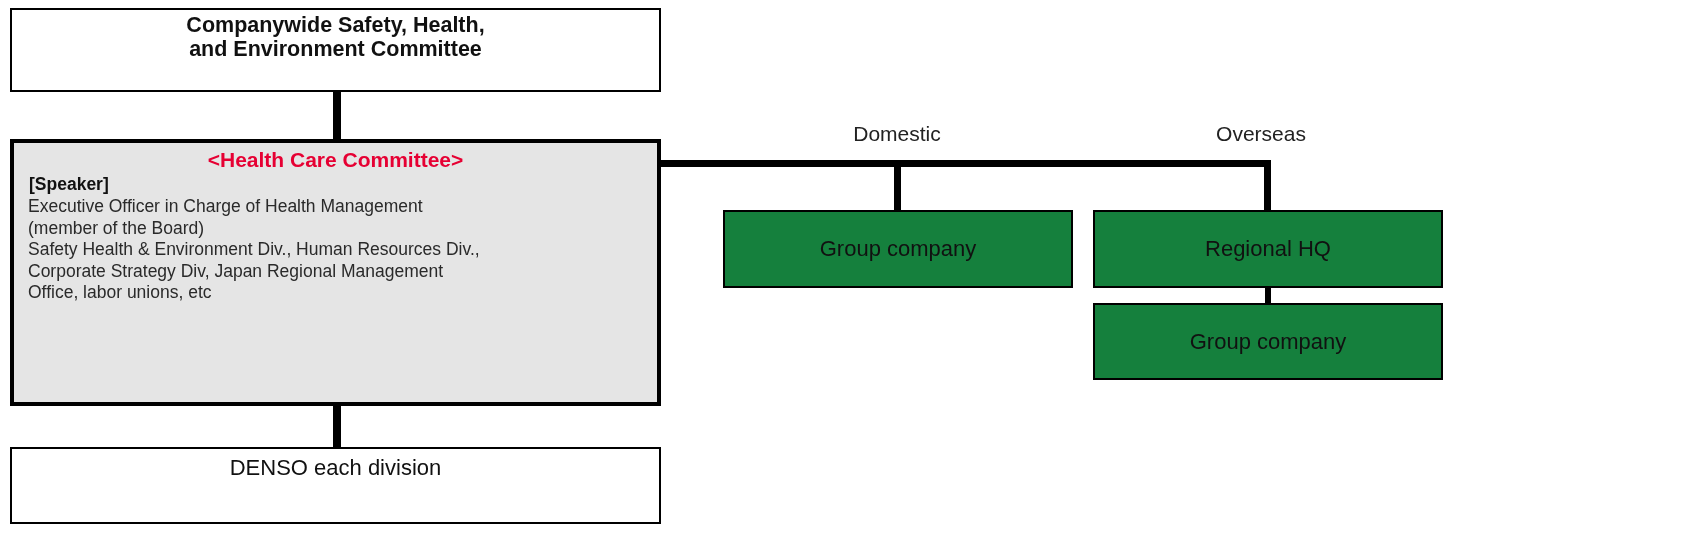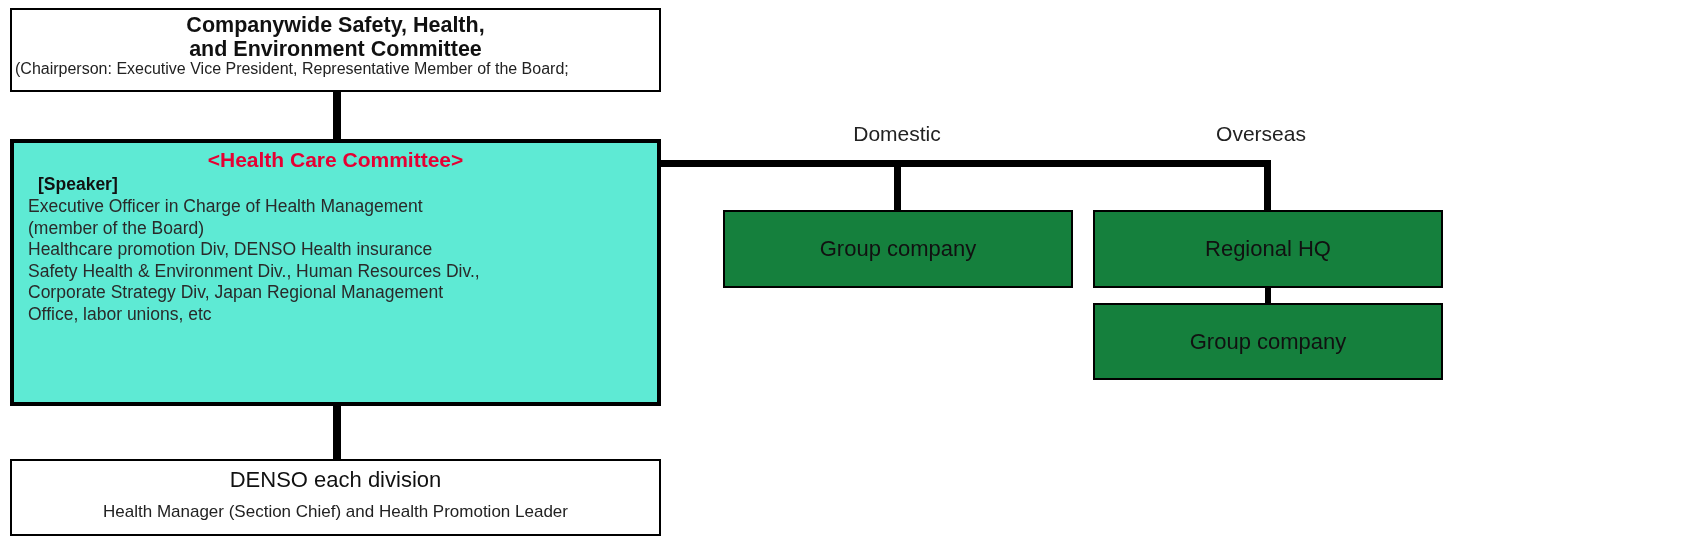--- a/index.html
+++ b/index.html
@@ -12,28 +12,28 @@
   .top-box {
     left:10px; top:8px; width:651px; height:84px;
     border:2.5px solid #000; background:#fff; text-align:center;
   }
   .top-title { font-size:21.5px; font-weight:bold; line-height:24px; color:#111; white-space:nowrap; }
   .top-title.first { margin-top:3px; }
   .top-sub { font-size:16px; line-height:16.5px; text-align:left; padding-left:3px; color:#222; white-space:nowrap; }
 
   .hc-box {
     left:10px; top:139px; width:651px; height:267px;
-    border:4.5px solid #000; background:#5eead4;
+    border:4.5px solid #000; background:#e5e5e5;
   }
   .hc-title { color:#e60033; font-size:21px; font-weight:600; text-align:center; line-height:26px; margin-top:4px; white-space:nowrap; }
-  .sec-h { font-size:17.5px; font-weight:bold; line-height:23px; padding-left:24px; color:#111; white-space:nowrap; }
+  .sec-h { font-size:17.5px; font-weight:bold; line-height:23px; padding-left:15px; color:#111; white-space:nowrap; }
   .sec-line { font-size:17.5px; line-height:21.5px; padding-left:14px; color:#2a2a2a; white-space:nowrap; }
 
   .bottom-box {
-    left:10px; top:459px; width:651px; height:77px;
+    left:10px; top:447px; width:651px; height:77px;
     border:2.5px solid #000; background:#fff; text-align:center;
   }
   .bb-title { font-size:22px; font-weight:500; line-height:27px; margin-top:5px; color:#111; }
   .bb-sub { font-size:17px; line-height:20px; margin-top:9px; color:#222; }
 
   
   .line { background:#000; }
   .v-conn-top    { left:333px; top:92px;  width:8px; height:47px; }
   .v-conn-bottom { left:333px; top:406px; width:8px; height:53px; }
   .h-branch      { left:661px; top:160px; width:610px; height:7px; }
@@ -57,44 +57,41 @@
   .node-group-overseas { left:1093px; top:303px; width:350px; height:77px; }
 </style>
 </head>
 <body>
 
 <div class="canvas">
 
   <div class="abs top-box">
     <div class="top-title first">Companywide Safety, Health,</div>
     <div class="top-title">and Environment Committee</div>
-    <div class="top-sub">(Chairperson: Executive Vice President, Representative Member of the Board;</div>
   </div>
 
   <div class="abs line v-conn-top"></div>
 
   <div class="abs hc-box">
     <div class="hc-title">&lt;Health Care Committee&gt;</div>
 
     <div class="sec-h">[Speaker]</div>
     <div class="sec-line">Executive Officer in Charge of Health Management</div>
     <div class="sec-line">(member of the Board)</div>
 
-    <div class="sec-line">Healthcare promotion Div, DENSO Health insurance</div>
 
     <div class="sec-line">Safety Health &amp; Environment Div., Human Resources Div.,</div>
     <div class="sec-line">Corporate Strategy Div, Japan Regional Management</div>
     <div class="sec-line">Office, labor unions, etc</div>
   </div>
 
   <div class="abs line v-conn-bottom"></div>
 
   <div class="abs bottom-box">
     <div class="bb-title">DENSO each division</div>
-    <div class="bb-sub">Health Manager (Section Chief) and Health Promotion Leader</div>
   </div>
 
   <div class="abs line h-branch"></div>
   <div class="abs line v-drop-domestic"></div>
   <div class="abs line v-elbow-overseas"></div>
   <div class="abs line v-conn-regional"></div>
 
   <div class="abs branch-label label-domestic">Domestic</div>
   <div class="abs branch-label label-overseas">Overseas</div>
 

